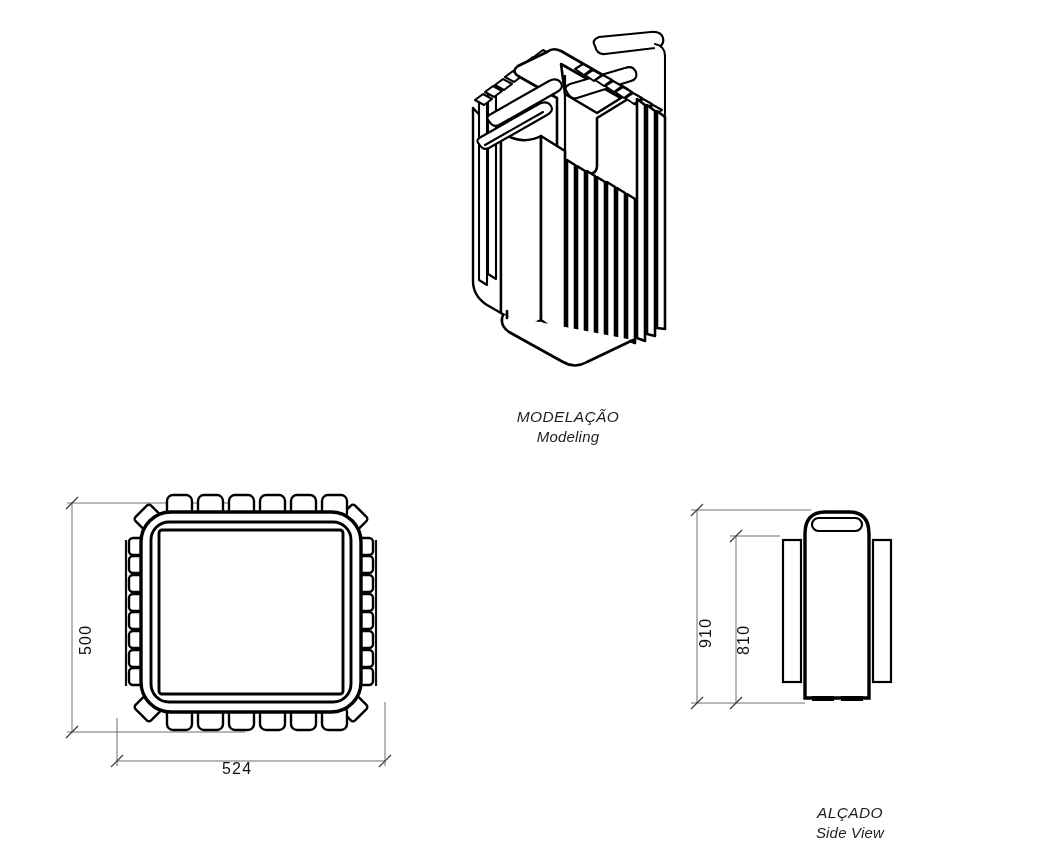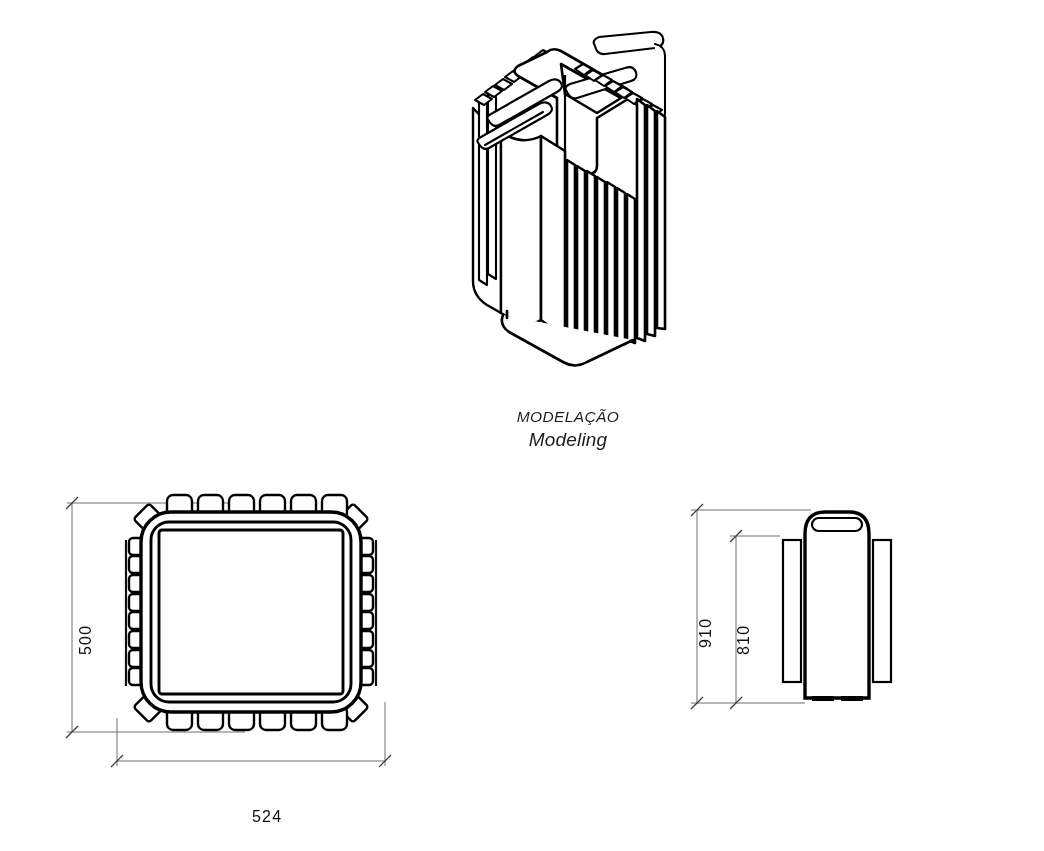--- a/index.html
+++ b/index.html
@@ -11,21 +11,21 @@
   .sheet{position:absolute;inset:0;background:#fff;}
 
   .view{position:absolute;}
 
   
   .caption{
     position:absolute;text-align:center;font-style:italic;
     line-height:1.32;white-space:nowrap;color:#1d1d1d;
   }
   .caption .pt{font-size:15.5px;letter-spacing:.4px;display:block;}
-  .caption .en{font-size:19px;letter-spacing:.2px;display:block;}
+  .caption .en{font-size:15px;letter-spacing:.2px;display:block;}
 
   
   .dimtxt{
     position:absolute;font-size:16px;font-style:normal;
     letter-spacing:1.2px;color:#111;white-space:nowrap;
   }
   .dimtxt.vert{transform-origin:0 0;transform:rotate(-90deg);}
 
   svg{display:block;overflow:visible;}
   .ln{stroke:#111;fill:none;}
@@ -193,21 +193,21 @@
       <rect class="heavy" x="86" y="22" width="220" height="200" rx="30" ry="30"></rect>
 
       <rect class="heavy2" x="96" y="32" width="200" height="180" rx="18" ry="18"></rect>
 
       <rect class="heavy2" x="104" y="40" width="184" height="164" rx="3" ry="3"></rect>
 
     </svg>
   </div>
 
   <div class="dimtxt vert" style="left:77px;top:655px;">500</div>
-  <div class="dimtxt" style="left:252px;top:760px;margin-top:48px;">524</div>
+  <div class="dimtxt" style="left:222px;top:760px;">524</div>
 
 
   <div class="view" style="left:675px;top:498px;width:280px;height:260px;">
     <svg width="280" height="260" viewBox="0 0 280 260">
 
       <line class="ln thin" x1="16" y1="12" x2="136" y2="12"></line>
 
       <line class="ln thin" x1="16" y1="205" x2="130" y2="205"></line>
 
       <line class="ln thin" x1="22" y1="12" x2="22" y2="205"></line>
@@ -232,14 +232,18 @@
 
       <rect x="137" y="198" width="22" height="5" fill="#000"></rect>
       <rect x="166" y="198" width="22" height="5" fill="#000"></rect>
 
     </svg>
   </div>
 
   <div class="dimtxt vert" style="left:697px;top:648px;">910</div>
   <div class="dimtxt vert" style="left:735px;top:655px;">810</div>
 
+  <div class="caption" style="left:750px;top:803px;width:200px;">
+    <span class="pt">ALÇADO</span>
+    <span class="en">Side View</span>
+  </div>
 
 </div>
 
 </body></html>

